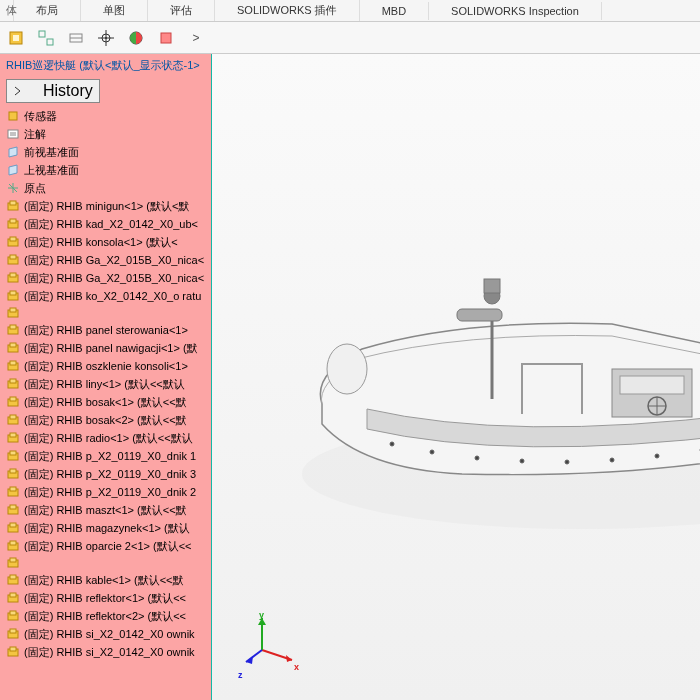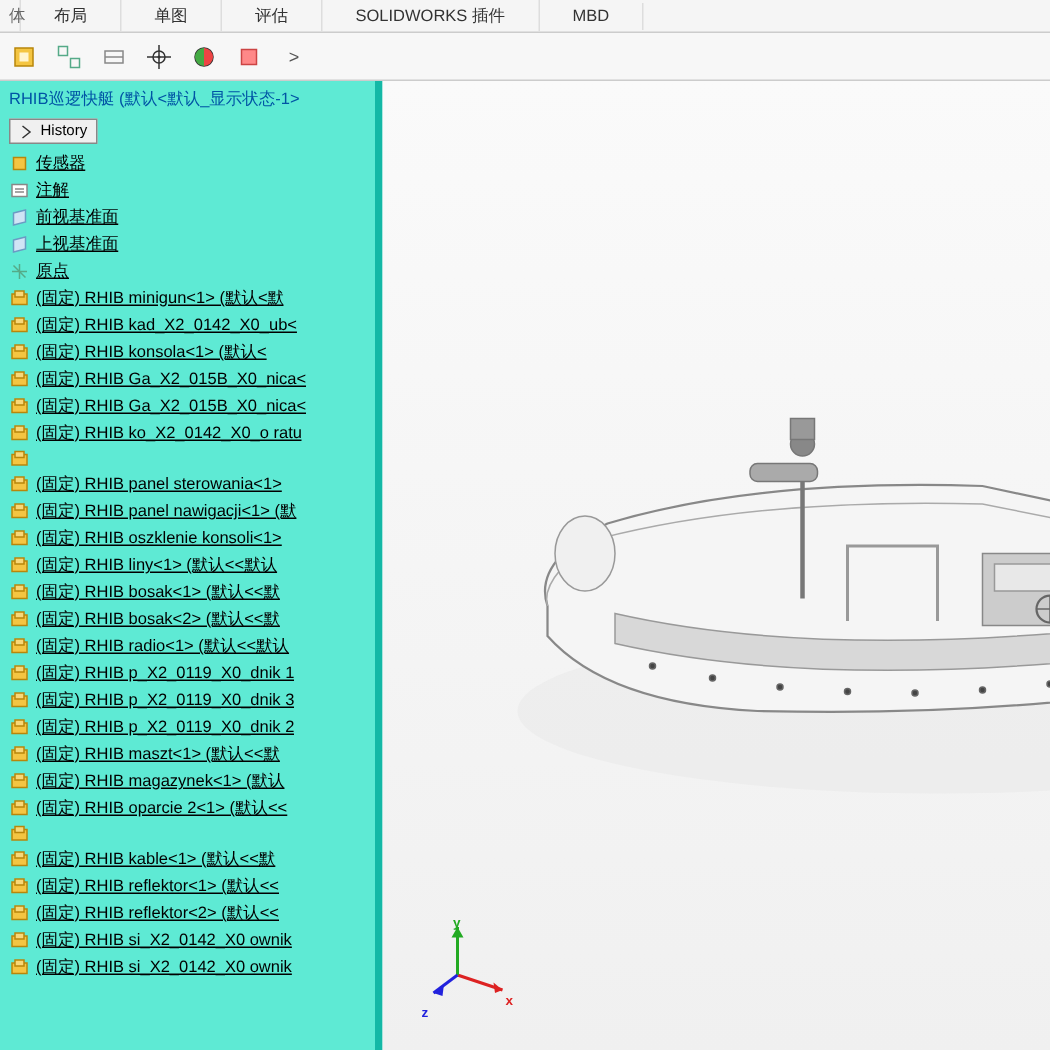--- a/index.html
+++ b/index.html
@@ -2,42 +2,43 @@
 <html><head>
 <meta charset="utf-8">
 <style>
 * { box-sizing: border-box; margin: 0; padding: 0; }
 body { font-family: "Microsoft YaHei", Arial, sans-serif; font-size: 11px; background: #fff; width: 700px; height: 700px; overflow: hidden; position: relative; }
 .topbar { height: 22px; background: #f5f5f5; border-bottom: 1px solid #ccc; display: flex; align-items: center; padding-left: 4px; }
 .top-tab { padding: 3px 22px; font-size: 11px; color: #333; border-right: 1px solid #ddd; cursor: pointer; }
 .toolbar { height: 32px; background: #f7f7f7; border-bottom: 1px solid #ccc; display: flex; align-items: center; padding: 0 4px; gap: 6px; }
 .tool-btn { width: 24px; height: 24px; display: flex; align-items: center; justify-content: center; cursor: pointer; border: 1px solid transparent; }
 .main { display: flex; height: calc(700px - 54px); }
-.sidebar { width: 255px; border-right: 5px solid #14b8a6; background: #5eead4; overflow: hidden; font-size: 11px; }
+.sidebar { width: 212px; border-right: 1px solid #14b8a6; background: #fca5a5; overflow: hidden; font-size: 11px; }
 .root-name { padding: 4px 6px; color: #0055a5; white-space: nowrap; overflow: hidden; }
-.hist-btn { margin: 2px 6px; padding: 2px 6px; border: 1px solid #888; background: #f0f0f0; font-size: 10px; display: inline-flex; align-items: center; gap: 4px; cursor: pointer; }
-.tree { padding: 2px 0 2px 4px; text-decoration: underline; }
+.hist-btn { margin: 2px 6px; padding: 2px 6px; border: 1px solid #888; background: #f0f0f0; font-size: 16px; display: inline-flex; align-items: center; gap: 20px; cursor: pointer; }
+.tree { padding: 2px 0 2px 4px; }
 .tree-item { display: flex; align-items: center; padding: 1px 2px; white-space: nowrap; overflow: hidden; cursor: pointer; line-height: 16px; }
 .ico { width: 14px; height: 14px; margin-right: 4px; display: inline-flex; align-items: center; justify-content: center; flex-shrink: 0; }
 .viewport { flex: 1; position: relative; background: linear-gradient(180deg, #fafafa 0%, #f0f0f0 100%); }
 .boat { position: absolute; left: 50px; top: 120px; width: 600px; height: 400px; }
 .origin-axes { position: absolute; left: 30px; bottom: 30px; width: 60px; height: 60px; }
 .axis-lbl { position: absolute; font-size: 9px; font-weight: bold; }
 .label { overflow: hidden; text-overflow: ellipsis; }
 </style>
 </head>
 <body>
 
 <div class="topbar">
   <div class="top-tab" style="width:10px;padding:3px 2px;color:#666">体</div>
   <div class="top-tab">布局</div>
   <div class="top-tab">单图</div>
   <div class="top-tab">评估</div>
   <div class="top-tab">SOLIDWORKS 插件</div>
   <div class="top-tab">MBD</div>
+  <div class="top-tab">SOLIDWORKS Inspection</div>
 </div>
 
 <div class="toolbar">
   <div class="tool-btn">
       <svg width="16" height="16">
         <rect x="2" y="2" width="12" height="12" fill="#f4c542" stroke="#b8860b"></rect>
         <rect x="5" y="5" width="6" height="6" fill="#fff5d0"></rect>
       </svg>
     </div>
   <div class="tool-btn">

